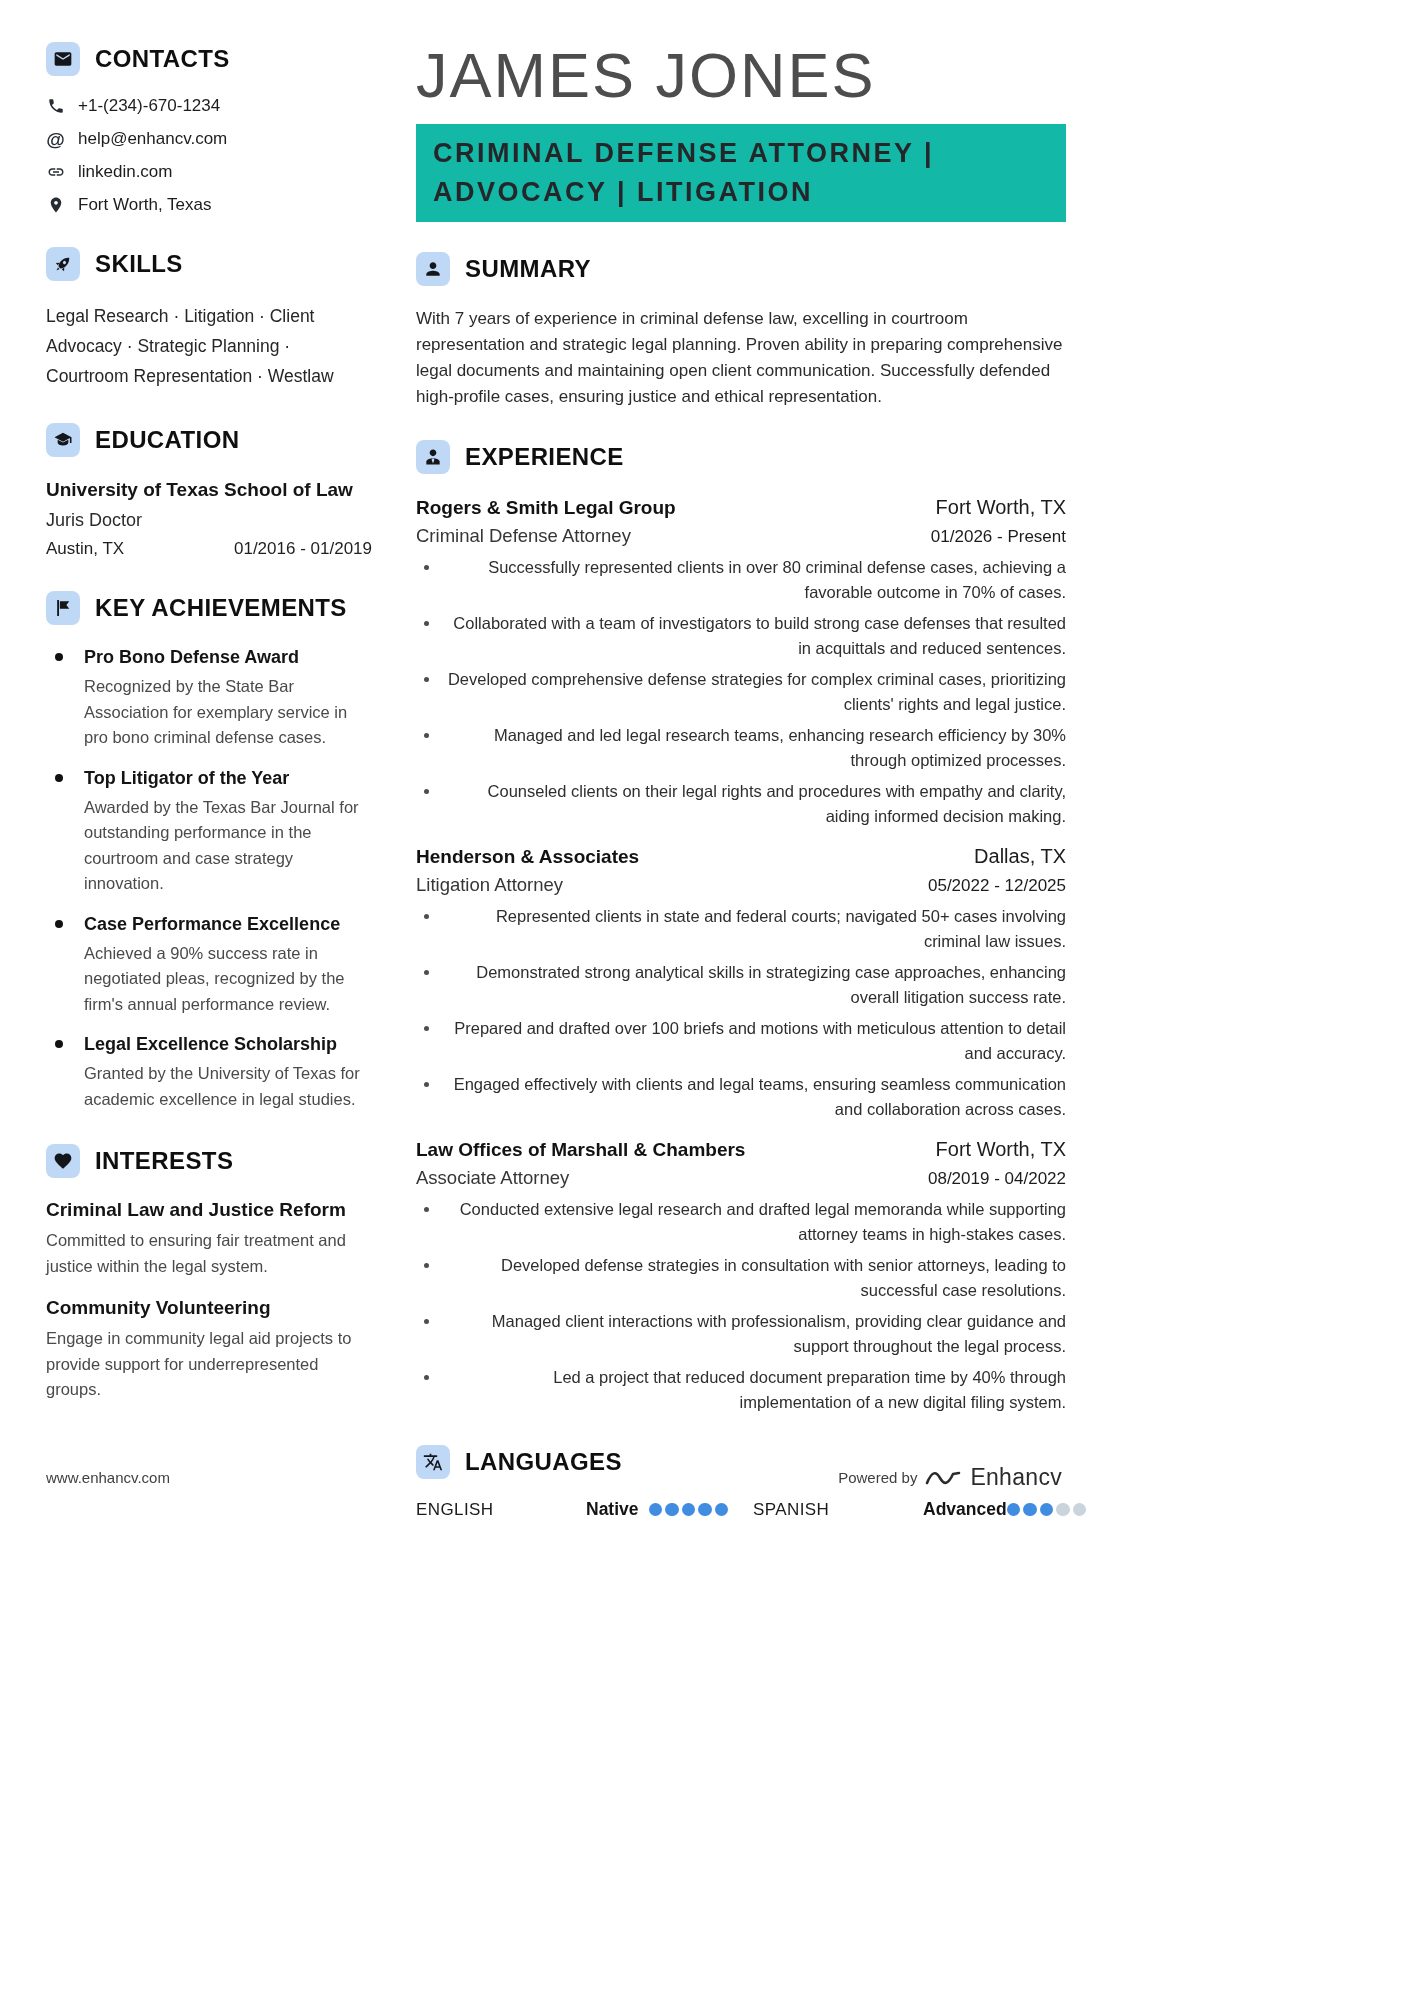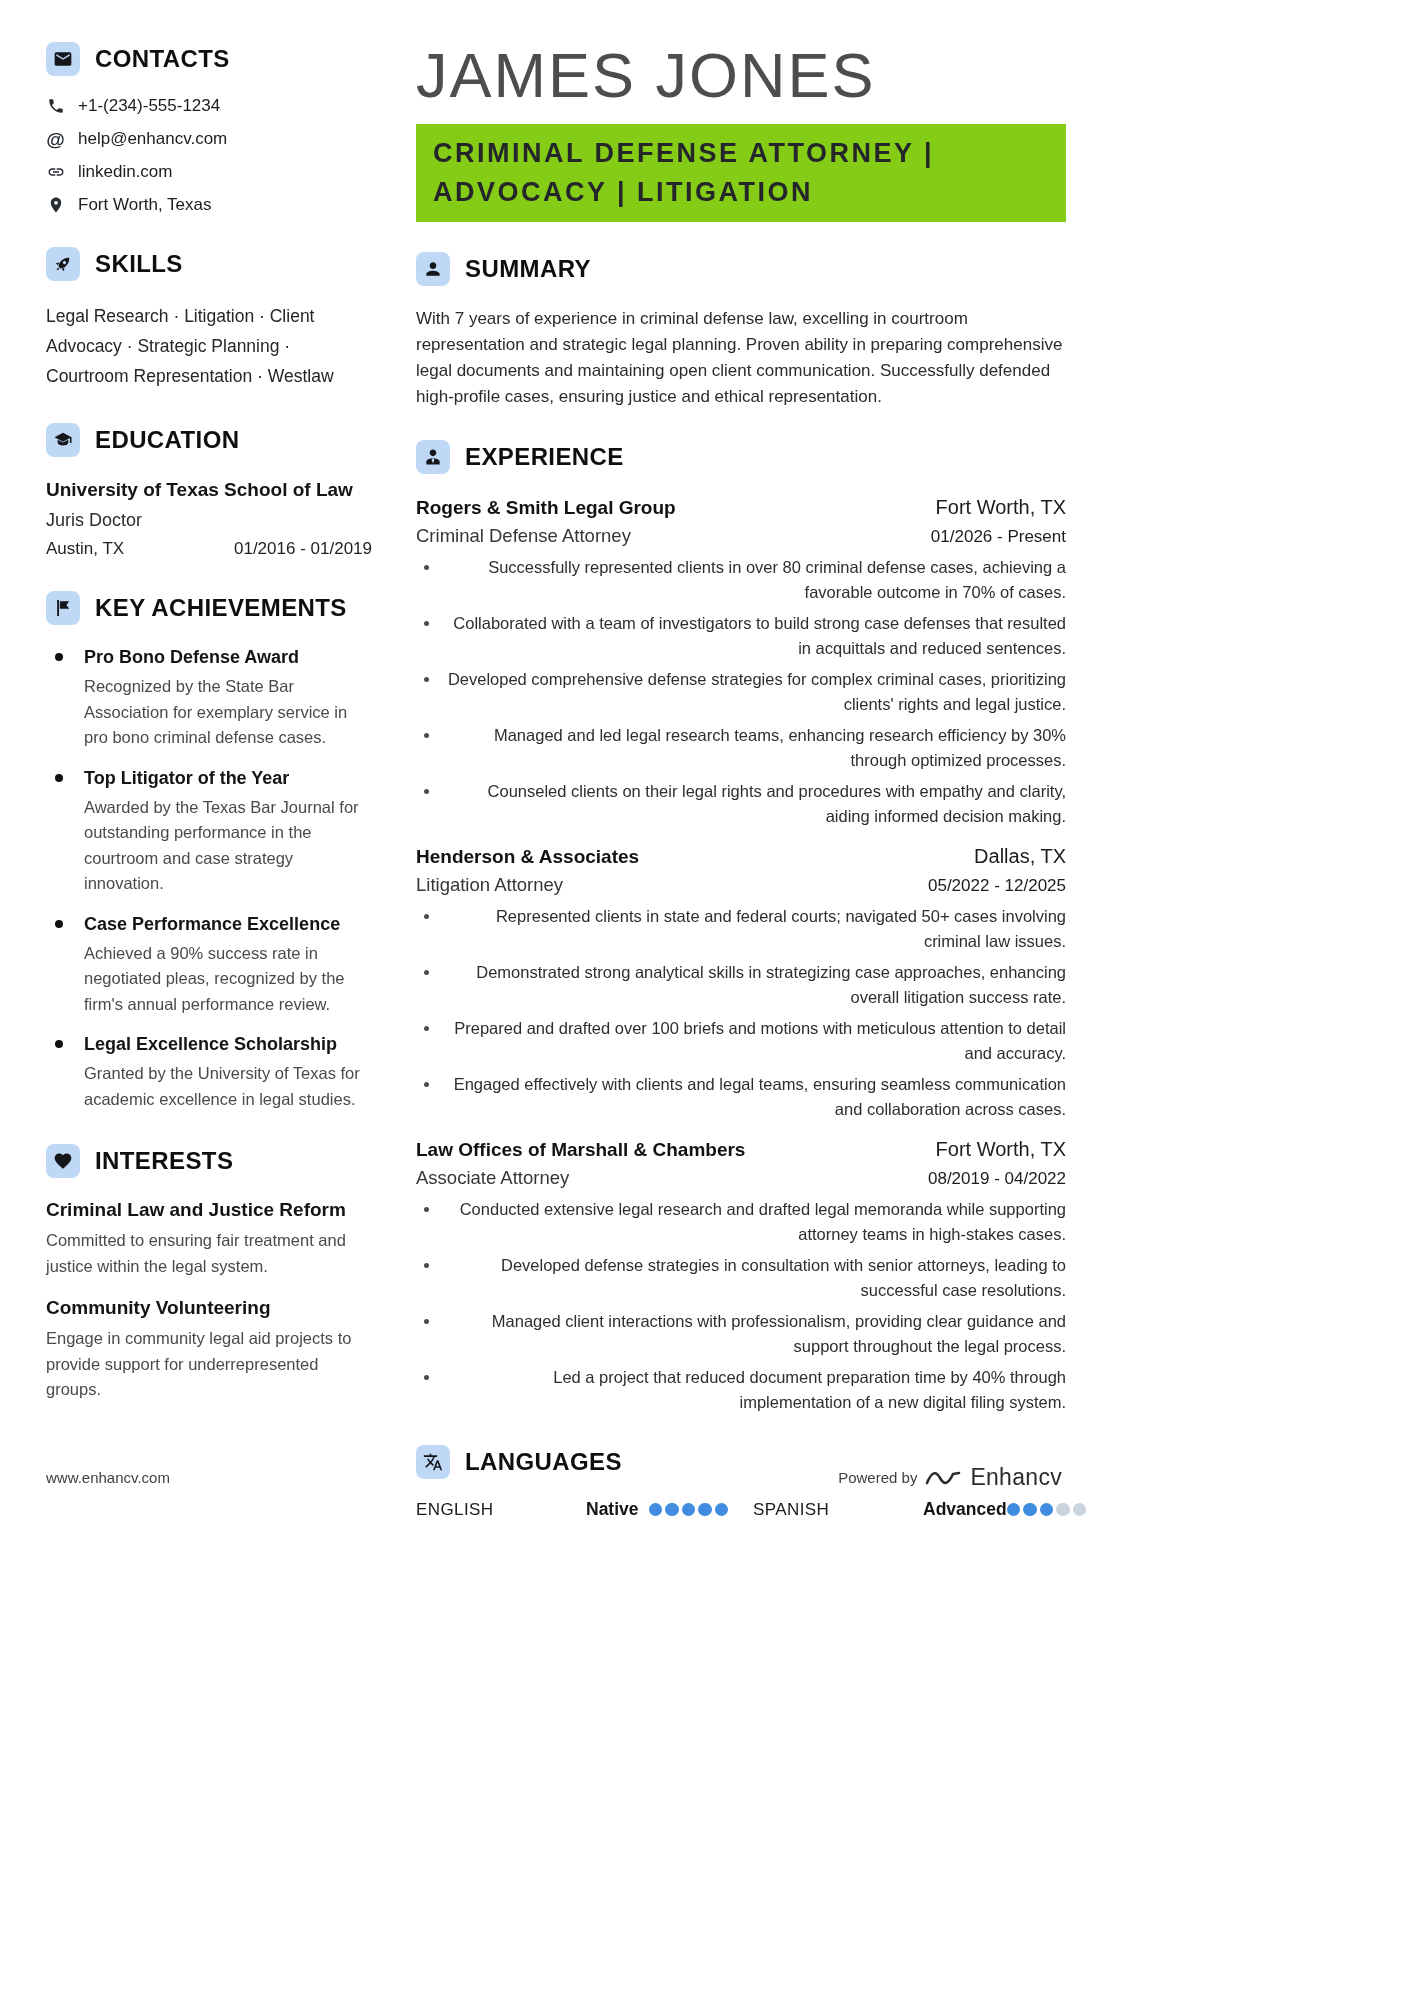--- a/index.html
+++ b/index.html
@@ -57,21 +57,21 @@
   .int-item { margin-bottom:17px; }
   .int-title { font-size:19px; font-weight:700; color:#141414; line-height:24px; margin-bottom:6px; }
   .int-desc  { font-size:16.5px; color:#4a4a4a; line-height:25.5px; }
 
   
   .name {
     font-size:63px; font-weight:400; color:#4d4d4d;
     letter-spacing:2px; line-height:1.05; margin-bottom:16px; white-space:nowrap;
   }
   .headline {
-    background:#84cc16; color:#24262a;
+    background:#14b8a6; color:#24262a;
     font-size:27px; font-weight:700; letter-spacing:2.5px;
     line-height:39px; padding:10px 17px; margin-bottom:30px;
   }
   .main-section { margin-bottom:30px; }
   .summary-text { font-size:17px; line-height:26px; color:#2b2b2b; }
 
   .job { margin-bottom:14px; }
   .job-row { display:flex; justify-content:space-between; align-items:baseline; }
   .company   { font-size:19px; font-weight:700; color:#121212; line-height:28px; }
   .job-loc   { font-size:20px; color:#1c1c1c;margin-left:7px; }
@@ -125,21 +125,21 @@
           </span>
           <h2 class="sec-title">CONTACTS</h2>
         </header>
         <ul class="contact-list">
           <li class="contact-item">
             <span class="c-icon">
               <svg viewBox="0 0 24 24">
                   <path d="M6.62 10.79c1.44 2.83 3.76 5.14 6.59 6.59l2.2-2.2c.27-.27.67-.36 1.02-.24 1.12.37 2.33.57 3.57.57.55 0 1 .45 1 1V20c0 .55-.45 1-1 1-9.39 0-17-7.61-17-17 0-.55.45-1 1-1h3.5c.55 0 1 .45 1 1 0 1.25.2 2.45.57 3.57.11.35.03.74-.25 1.02l-2.2 2.2z"></path>
                 </svg>
             </span>
-            <span class="c-text">+1-(234)-555-1234</span>
+            <span class="c-text">+1-(234)-670-1234</span>
           </li>
           <li class="contact-item">
             <span class="c-icon c-at">@</span>
             <span class="c-text">help@enhancv.com</span>
           </li>
           <li class="contact-item">
             <span class="c-icon">
               <svg viewBox="0 0 24 24">
                   <path d="M3.9 12c0-1.71 1.39-3.1 3.1-3.1h4V7H7c-2.76 0-5 2.24-5 5s2.24 5 5 5h4v-1.9H7c-1.71 0-3.1-1.39-3.1-3.1zM8 13h8v-2H8v2zm9-6h-4v1.9h4c1.71 0 3.1 1.39 3.1 3.1s-1.39 3.1-3.1 3.1h-4V17h4c2.76 0 5-2.24 5-5s-2.24-5-5-5z"></path>
                 </svg>

